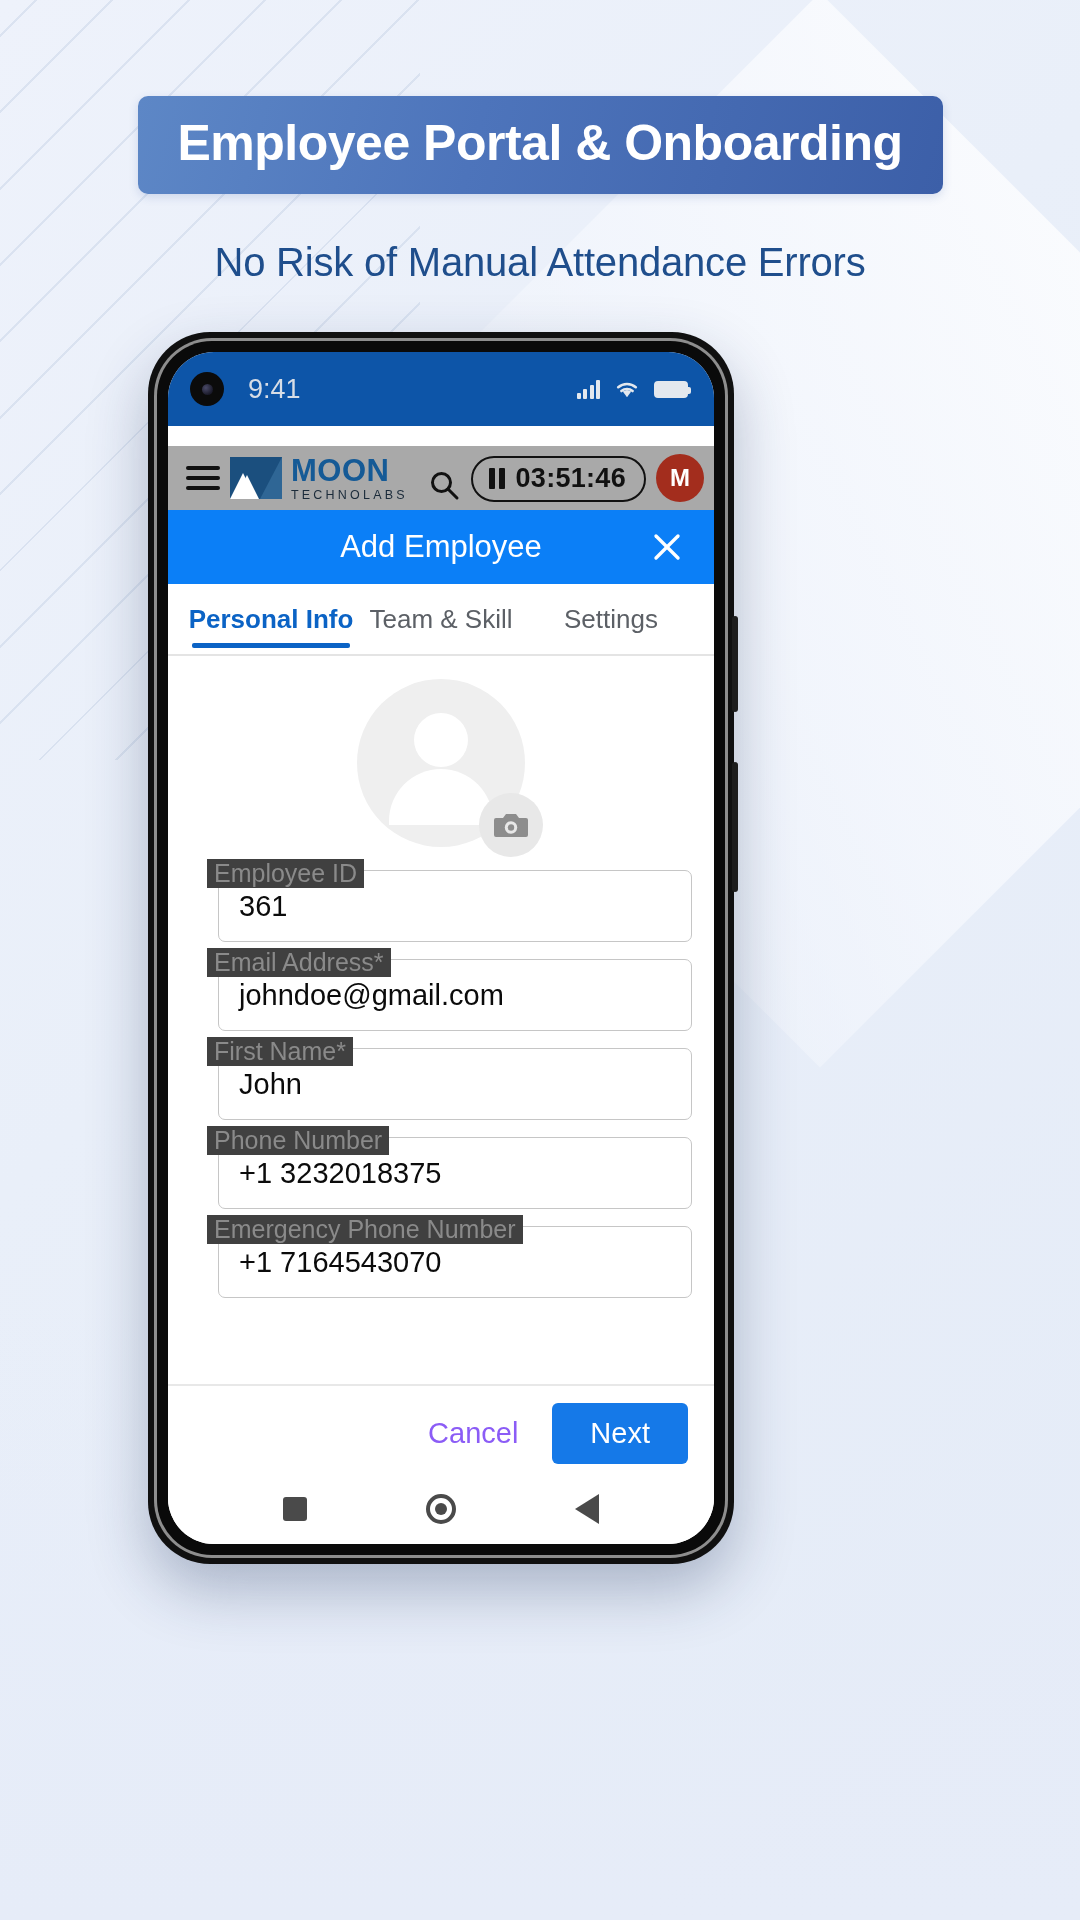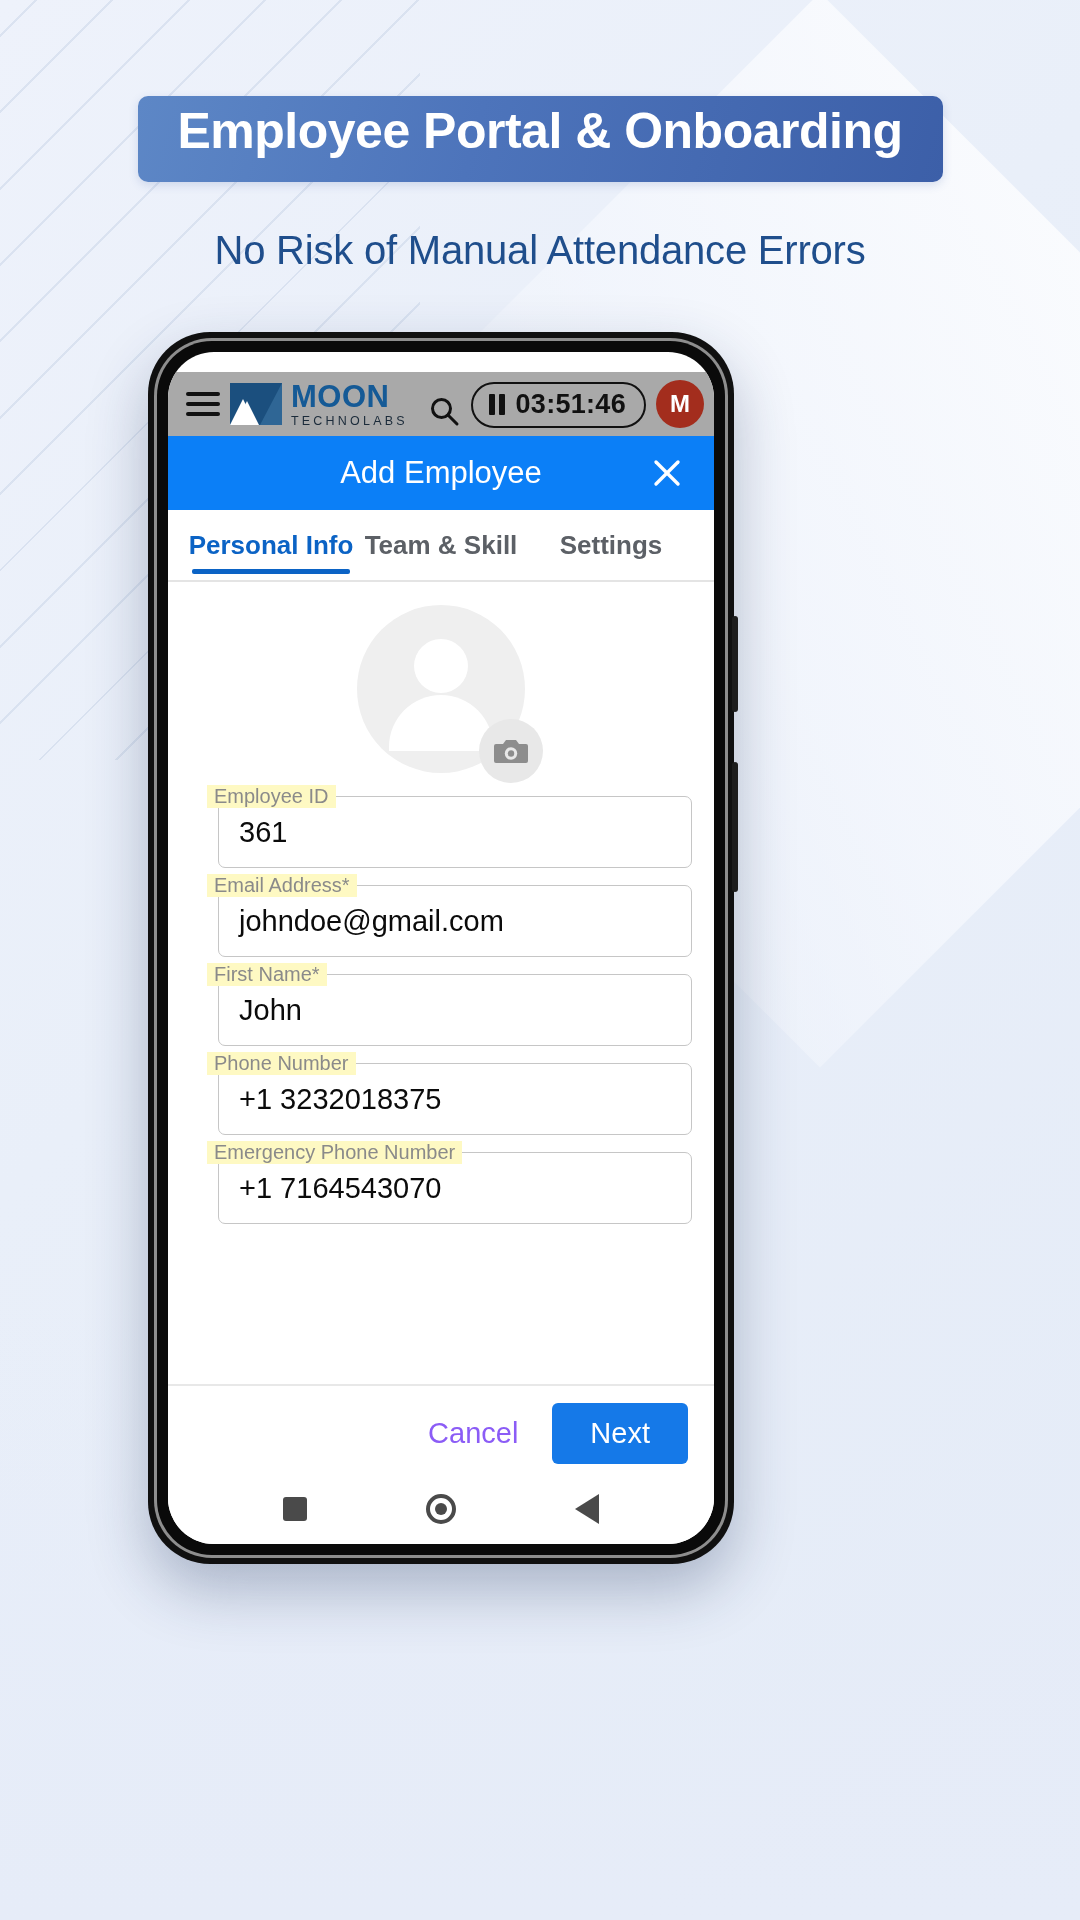--- a/index.html
+++ b/index.html
@@ -41,21 +41,21 @@
   }
 
   
   .headline-wrap {
     position: absolute; left: 0; top: 96px; width: 1080px;
     display: flex; flex-direction: column; align-items: center;
   }
   .headline-pill {
     background: linear-gradient(105deg, #5d87c6 0%, #4d74bb 42%, #3c5fa8 100%);
     border-radius: 10px;
-    padding: 10px 40px 26px;
+    padding: 22px 40px 26px;
     box-shadow: 0 3px 10px rgba(60,95,168,.18);
   }
   .headline-pill h1 {
     color: #ffffff;
     font-size: 50px;
     font-weight: 700;
     letter-spacing: -0.5px;
     line-height: 1;
     white-space: nowrap;
   }
@@ -202,21 +202,21 @@
   
   .tabs {
     height: 72px; flex: 0 0 72px;
     background: #fff;
     display: flex; align-items: stretch;
     border-bottom: 2px solid #e4e4e4;
     padding: 8px 18px;
   }
   .tab {
     flex: 1; display: flex; align-items: center; justify-content: center;
-    font-size: 26px; color: #5c6066; position: relative; font-weight: 700;
+    font-size: 26px; color: #5c6066; position: relative; font-weight: 400;
   }
   .tab.active { color: #0b63c5; font-weight: 600; }
   .tab.active::after {
     content:''; position: absolute; left: 6px; right: 6px; bottom: -2px;
     height: 5px; background: #0b63c5; border-radius: 2px;
   }
 
   
   .form-body {
     flex: 1 1 auto; background: #fff; overflow: hidden;
@@ -249,22 +249,22 @@
   .field { position: relative; margin-bottom: 17px; }
   .field .box {
     border: 1.6px solid #c6c6c6; border-radius: 7px;
     height: 72px; display: flex; align-items: center;
     padding: 0 20px;
     background: #fff;
     margin-left: 28px;
   }
   .field .legend {
     position: absolute; left: 17px; top: -11px;
-    background: #fef9c3; padding: 0 7px;
-    font-size: 20px; color: #8a8a8a; white-space: nowrap;
+    background: #404040; padding: 0 7px;
+    font-size: 25px; color: #8a8a8a; white-space: nowrap;
   }
   .field .value { font-size: 29px; color: #0b0b0b; }
 
   
   .footer {
     flex: 0 0 96px; height: 96px; background: #fff;
     border-top: 2px solid #e8e8e8;
     display: flex; align-items: center; justify-content: flex-end;
     gap: 24px; padding: 0 26px;
   }
@@ -314,20 +314,40 @@
   <div class="subhead">No Risk of Manual Attendance Errors</div>
 </div>
 
 <div class="phone">
   <div class="btn-vol"></div>
   <div class="btn-power"></div>
   <div class="phone-inner-ring">
   <div class="phone-bezel">
     <div class="screen">
 
+      <div class="statusbar">
+        <div class="punch-hole">
+              <i></i>
+            </div>
+        <div class="status-time">9:41</div>
+        <div class="status-icons">
+          <div class="sig">
+            <span></span>
+                <span></span>
+                <span></span>
+                <span></span>
+          </div>
+          <svg width="26" height="20" viewBox="0 0 26 20">
+            <path d="M13 18.2 L8.8 12.4 a7.2 7.2 0 0 1 8.4 0 Z" fill="#e3e8ee"></path>
+            <path d="M4.2 8.2 a13.6 13.6 0 0 1 17.6 0" stroke="#e3e8ee" stroke-width="2.6" fill="none" stroke-linecap="round"></path>
+            <path d="M7.4 12 a9 9 0 0 1 11.2 0" stroke="#e3e8ee" stroke-width="2.6" fill="none" stroke-linecap="round"></path>
+          </svg>
+          <div class="batt"></div>
+        </div>
+      </div>
 
       <div class="app-header">
         <div class="hamburger">
           <span></span>
               <span></span>
               <span></span>
         </div>
         <div class="logo">
           <svg class="logo-mark" viewBox="0 0 52 42">
             <path d="M0 0 H52 V42 H0 Z" fill="#1b4f7e"></path>

